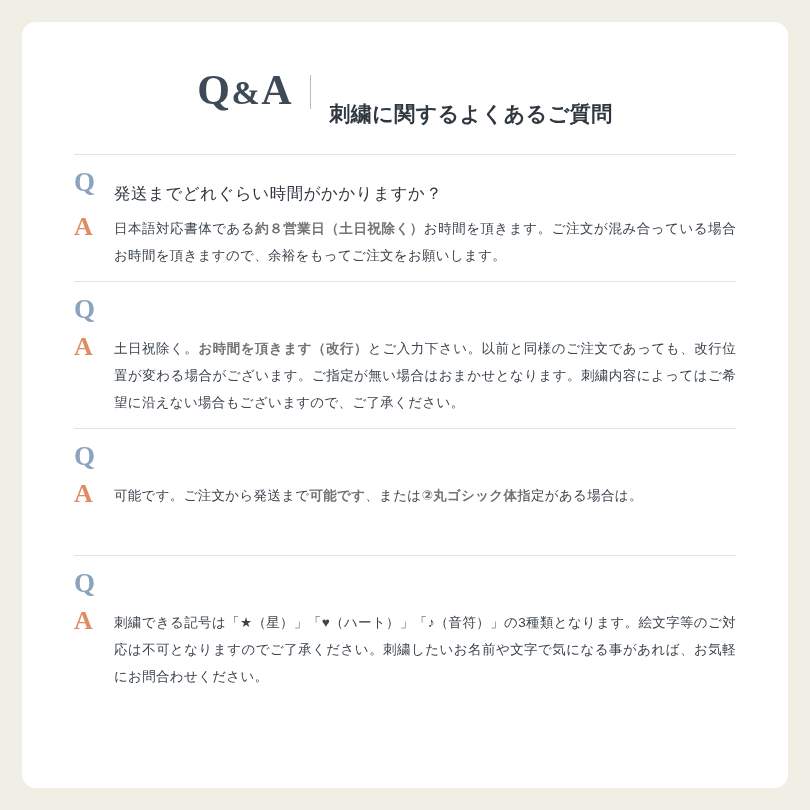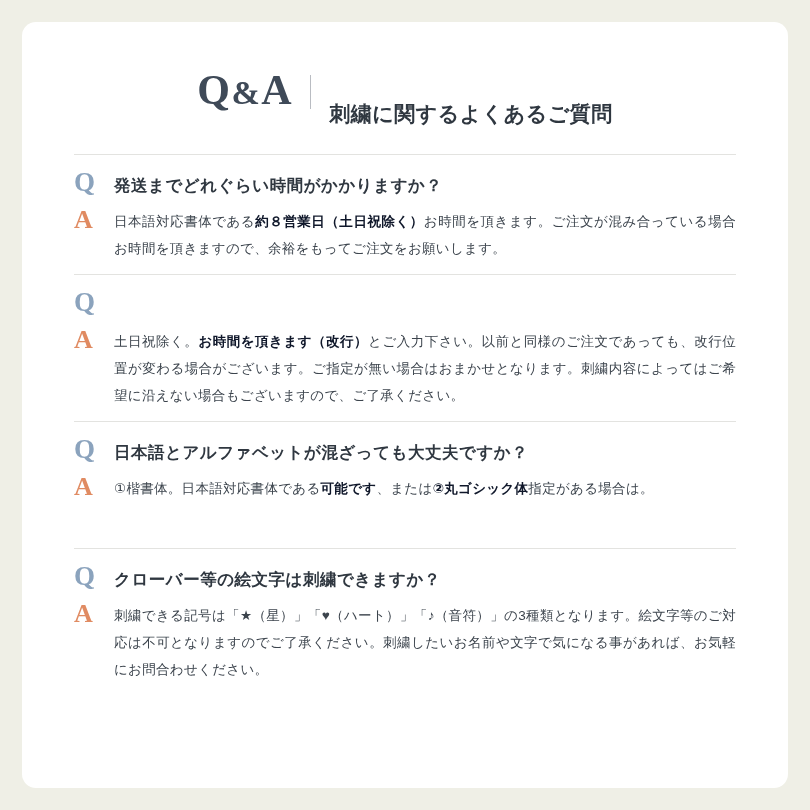--- a/index.html
+++ b/index.html
@@ -89,40 +89,41 @@
     line-height: 1;
     width: 40px;
     flex: 0 0 40px;
     text-align: left;
   }
   .mark-q { color: #8ba3bd; position: relative; top: -2px; }
   .mark-a { color: #e08b62; position: relative; top: -1px; font-size: 26px; }
 
   .q-text {
     font-size: 16.5px;
-    font-weight: 700;
+    font-weight: 400;
     color: #2f3740;
     letter-spacing: 0.5px;
     line-height: 1.4;
     padding-top: 3px;
+    margin-top: 8px;
   }
   .a-row {
     display: flex;
     align-items: flex-start;
   }
   .a-text {
     font-size: 13.5px;
     color: #3c444d;
     line-height: 2.0;
     letter-spacing: 0.3px;
     text-align: justify;
     flex: 1 1 auto;
   }
   .hl {
-    color: #0f172a;
+    color: #737373;
     font-weight: 700;
   }
   .spacer-gap { height: 34px; }
 </style>
 </head>
 <body>
 
 <div class="page">
 
   <div class="header">
@@ -154,33 +155,31 @@
       </div>
       <div class="a-row">
         <div class="mark mark-a">A</div>
         <div class="a-text"><span>土日祝除く。</span><span class="hl">お時間を頂きます（改行）</span><span>とご入力下さい。以前と同様のご注文であっても、改行位置が変わる場合がございます。ご指定が無い場合はおまかせとなります。刺繍内容によってはご希望に沿えない場合もございますので、ご了承ください。</span></div>
       </div>
     </div>
 
     <div class="qa-item">
       <div class="q-row">
         <div class="mark mark-q">Q</div>
-        <div class="q-text">日本語とアルファベットが混ざっても大丈夫ですか？</div>
       </div>
       <div class="a-row">
         <div class="mark mark-a">A</div>
-        <div class="a-text"><span>①楷書体。日本語対応書体である</span><span class="hl">可能です</span><span>、または</span><span class="hl">②丸ゴシック体</span><span>指定がある場合は。</span></div>
+        <div class="a-text"><span>可能です。ご注文から発送まで</span><span class="hl">可能です</span><span>、または</span><span class="hl">②丸ゴシック体</span><span>指定がある場合は。</span></div>
       </div>
       <div class="spacer-gap"></div>
     </div>
 
     <div class="qa-item">
       <div class="q-row">
         <div class="mark mark-q">Q</div>
-        <div class="q-text">クローバー等の絵文字は刺繍できますか？</div>
       </div>
       <div class="a-row">
         <div class="mark mark-a">A</div>
         <div class="a-text"><span>刺繍できる記号は「★（星）」「♥（ハート）」「♪（音符）」の3種類となります。絵文字等のご対応は不可となりますのでご了承ください。刺繍したいお名前や文字で気になる事があれば、お気軽にお問合わせください。</span></div>
       </div>
     </div>
 
   </div>
 </div>
 

